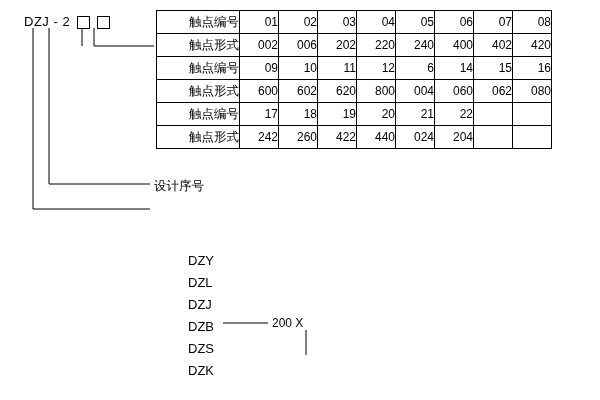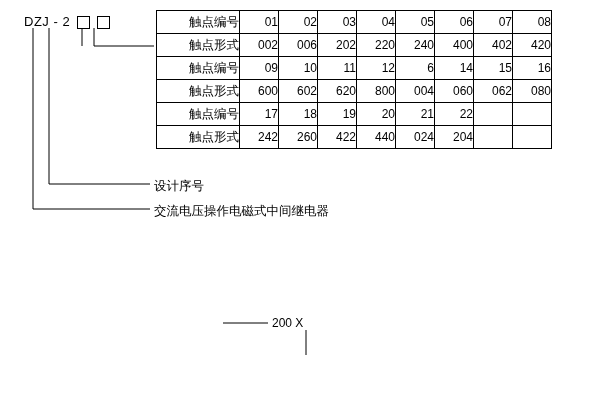--- a/index.html
+++ b/index.html
@@ -153,22 +153,29 @@
           <td>024</td>
           <td>204</td>
           <td></td>
           <td></td>
         </tr>
       </tbody>
     </table>
   </div>
 
   <div class="lbl lbl-design">设计序号</div>
-  <div class="lbl lbl-relay">交流电压操作电磁式中间继电器</div>
 
+  <div class="series">
+    <div>DZY</div>
+    <div>DZL</div>
+    <div>DZJ</div>
+    <div>DZB</div>
+    <div>DZS</div>
+    <div>DZK</div>
+  </div>
 
   <svg class="lines" viewBox="0 0 600 400">
 
     <line x1="207" y1="323" x2="252" y2="323" stroke="#000" stroke-width="1"></line>
 
     <line x1="290" y1="330" x2="290" y2="355" stroke="#000" stroke-width="1"></line>
   </svg>
 
   <div class="code200">200  X</div>
 

